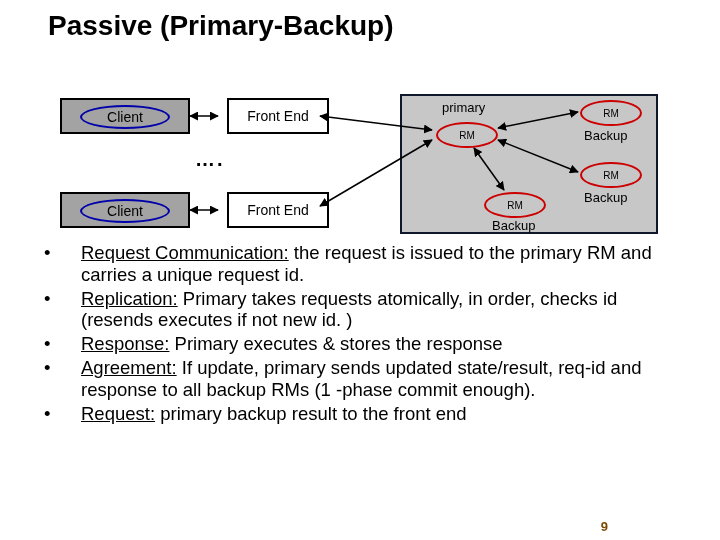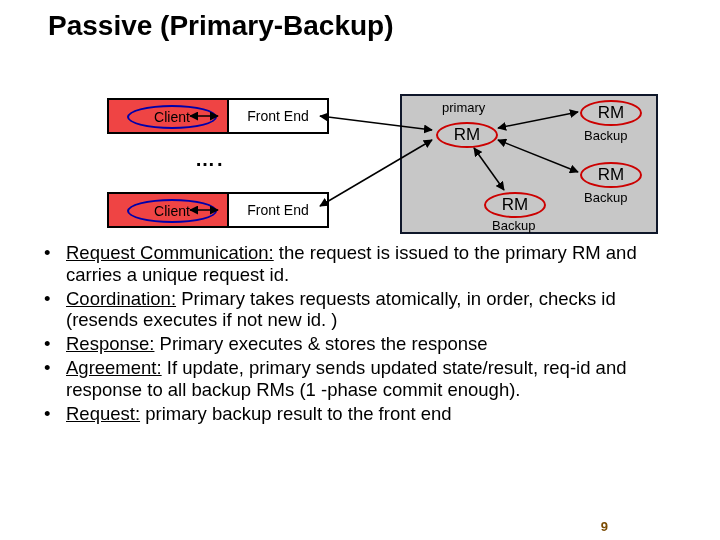--- a/index.html
+++ b/index.html
@@ -24,22 +24,21 @@
     top: 10px;
     font-size: 28px;
     font-weight: bold;
     color: #000;
     line-height: 1.15;
   }
   
   .client-group {
     position: absolute;
     border: 2px solid #000;
-    background: #ef4444;
-    margin-left: 47px;
+    background: #a3a3a3;
   }
   .client-group.top { left: 60px; top: 98px; width: 130px; height: 36px; }
   .client-group.bot { left: 60px; top: 192px; width: 130px; height: 36px; }
   .frontend-box {
     position: absolute;
     border: 2px solid #000;
     background: #fff;
     margin-left: 9px;
   }
   .frontend-box.top { left: 218px; top: 98px; width: 102px; height: 36px; }
@@ -74,21 +73,21 @@
     width: 258px; height: 140px;
     background: #c7c7c7;
     border: 2px solid #0f172a;
   }
   .rm-oval {
     position: absolute;
     border: 2px solid #c00;
     border-radius: 50%;
     background: #c7c7c7;
     display: flex; align-items: center; justify-content: center;
-    font-size: 17px;
+    font-size: 10px;
     color: #000;
   }
   #rm-primary-oval { left: 34px; top: 26px; width: 62px; height: 26px; }
   #rm-backup1-oval { left: 178px; top: 4px;  width: 62px; height: 26px; }
   #rm-backup2-oval { left: 178px; top: 66px; width: 62px; height: 26px; }
   #rm-backup3-oval { left: 82px;  top: 96px; width: 62px; height: 26px; }
   .rm-label {
     position: absolute;
     font-size: 13px;
     color: #000;
@@ -115,21 +114,21 @@
     color: #000;
   }
   .bullets .row {
     display: flex;
     margin-bottom: 2px;
   }
   .bullets .dot {
     width: 22px;
     flex: 0 0 22px;
   }
-  .bullets .txt { flex: 1; }
+  .bullets .txt { flex: 1; margin-left: 15px; }
   .u { text-decoration: underline; }
   .footer {
     position: absolute;
     left: 0; right: 0;
     bottom: 6px;
     text-align: center;
     font-size: 14px;
     color: #c00;
   }
   .pagenum {
@@ -211,21 +210,21 @@
     <line x1="474" y1="148" x2="504" y2="190" stroke="#000" stroke-width="1.5" marker-start="url(#arr)" marker-end="url(#arr)"></line>
   </svg>
 
   <div class="bullets">
     <div class="row">
       <div class="dot">•</div>
       <div class="txt"><span class="u">Request Communication:</span><span> the request is issued to the primary RM and carries a unique request id.</span></div>
     </div>
     <div class="row">
       <div class="dot">•</div>
-      <div class="txt"><span class="u">Coordination:</span><span> Primary takes requests atomically, in order, checks id (resends executes if not new id. )</span></div>
+      <div class="txt"><span class="u">Replication:</span><span> Primary takes requests atomically, in order, checks id (resends executes if not new id. )</span></div>
     </div>
     <div class="row">
       <div class="dot">•</div>
       <div class="txt"><span class="u">Response:</span><span> Primary executes &amp; stores the response</span></div>
     </div>
     <div class="row">
       <div class="dot">•</div>
       <div class="txt"><span class="u">Agreement:</span><span> If update, primary sends updated state/result, req-id and response to all backup RMs (1 -phase commit enough).</span></div>
     </div>
     <div class="row">

